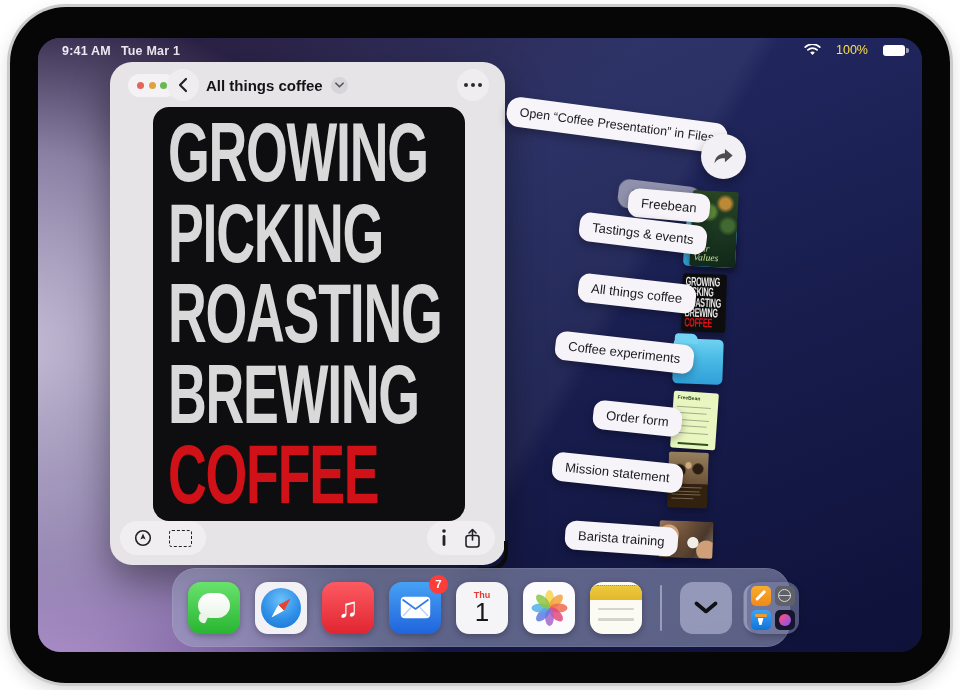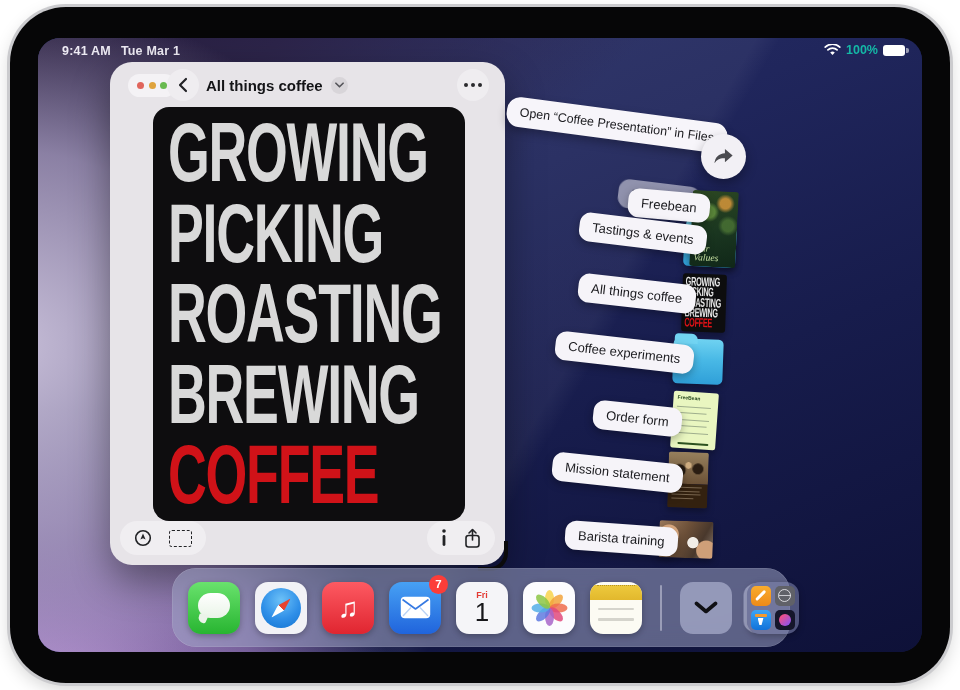--- a/index.html
+++ b/index.html
@@ -19,22 +19,22 @@
       radial-gradient(ellipse 640px 540px at -4% 50%, rgba(208,199,224,0.95) 0%, rgba(163,152,188,0.8) 36%, rgba(120,110,150,0) 64%),
       radial-gradient(ellipse 520px 430px at 0% 108%, #bb96d7 0%, rgba(165,128,195,0.65) 42%, rgba(165,128,195,0) 68%),
       linear-gradient(136deg, #271d3c 0%, #2c2449 16%, rgba(46,38,76,0) 40%),
       linear-gradient(120deg, rgba(255,255,255,0.05) 58%, rgba(255,255,255,0) 60%),
       linear-gradient(158deg, #2a3068 0%, #20265c 34%, #171c4c 62%, #0e1138 100%);
   }
 
   
   .status-left { position:absolute; left:24px; top:6px; display:flex; gap:10px;
     color:#edeaf3; font-size:12.5px; font-weight:700; letter-spacing:0.2px; }
-  .status-right { position:absolute; right:17px; top:5px; display:flex; align-items:center; gap:5px;
-    color:#14b8a6; font-size:12.5px; font-weight:700; }
+  .status-right { position:absolute; right:17px; top:5px; display:flex; align-items:center; gap:15px;
+    color:#fde047; font-size:12.5px; font-weight:400; }
   .battery { width:22px; height:11px; border-radius:3px; background:#fff; position:relative; }
   .battery::after { content:''; position:absolute; right:-3.5px; top:3px; width:2.5px; height:5px;
     background:rgba(255,255,255,0.55); border-radius:0 2px 2px 0; }
 
   
   .qlwindow { position:absolute; left:72px; top:24px; width:395px; height:503px;
     background:#e7e4e8; border-radius:22px; box-shadow:0 16px 38px rgba(0,0,0,0.40); }
   .traffic { position:absolute; left:18px; top:12px; width:48px; height:23px; background:#f4f2f5;
     border-radius:12px; display:flex; align-items:center; justify-content:center; gap:4.5px; cursor:default; }
   .tdot { width:7px; height:7px; border-radius:50%; }
@@ -354,21 +354,21 @@
         </div>
         <div class="app app-mail">
           <svg width="31" height="23" viewBox="0 0 31 23">
             <rect x="0.8" y="0.8" width="29.4" height="21.4" rx="4" fill="#ffffff"></rect>
             <path d="M2.5 3.5 L15.5 13 L28.5 3.5" fill="none" stroke="#3579e2" stroke-width="1.6" stroke-linejoin="round"></path>
             <path d="M3 20 L11 11.5 M28 20 L20 11.5" stroke="#b9d2f5" stroke-width="1.3"></path>
           </svg>
           <span class="badge">7</span>
         </div>
         <div class="app app-calendar">
-          <div class="cal-wd">Fri</div>
+          <div class="cal-wd">Thu</div>
           <div class="cal-day">1</div>
         </div>
         <div class="app app-photos">
           <span class="petal" style="--r:0deg; background:#f8d34c; transform:rotate(0deg)"></span>
           <span class="petal" style="background:#f2a33c; transform:rotate(45deg)"></span>
           <span class="petal" style="background:#ee6c4f; transform:rotate(90deg)"></span>
           <span class="petal" style="background:#e0497c; transform:rotate(135deg)"></span>
           <span class="petal" style="background:#a865c9; transform:rotate(180deg)"></span>
           <span class="petal" style="background:#5f7ae0; transform:rotate(225deg)"></span>
           <span class="petal" style="background:#54aee8; transform:rotate(270deg)"></span>

